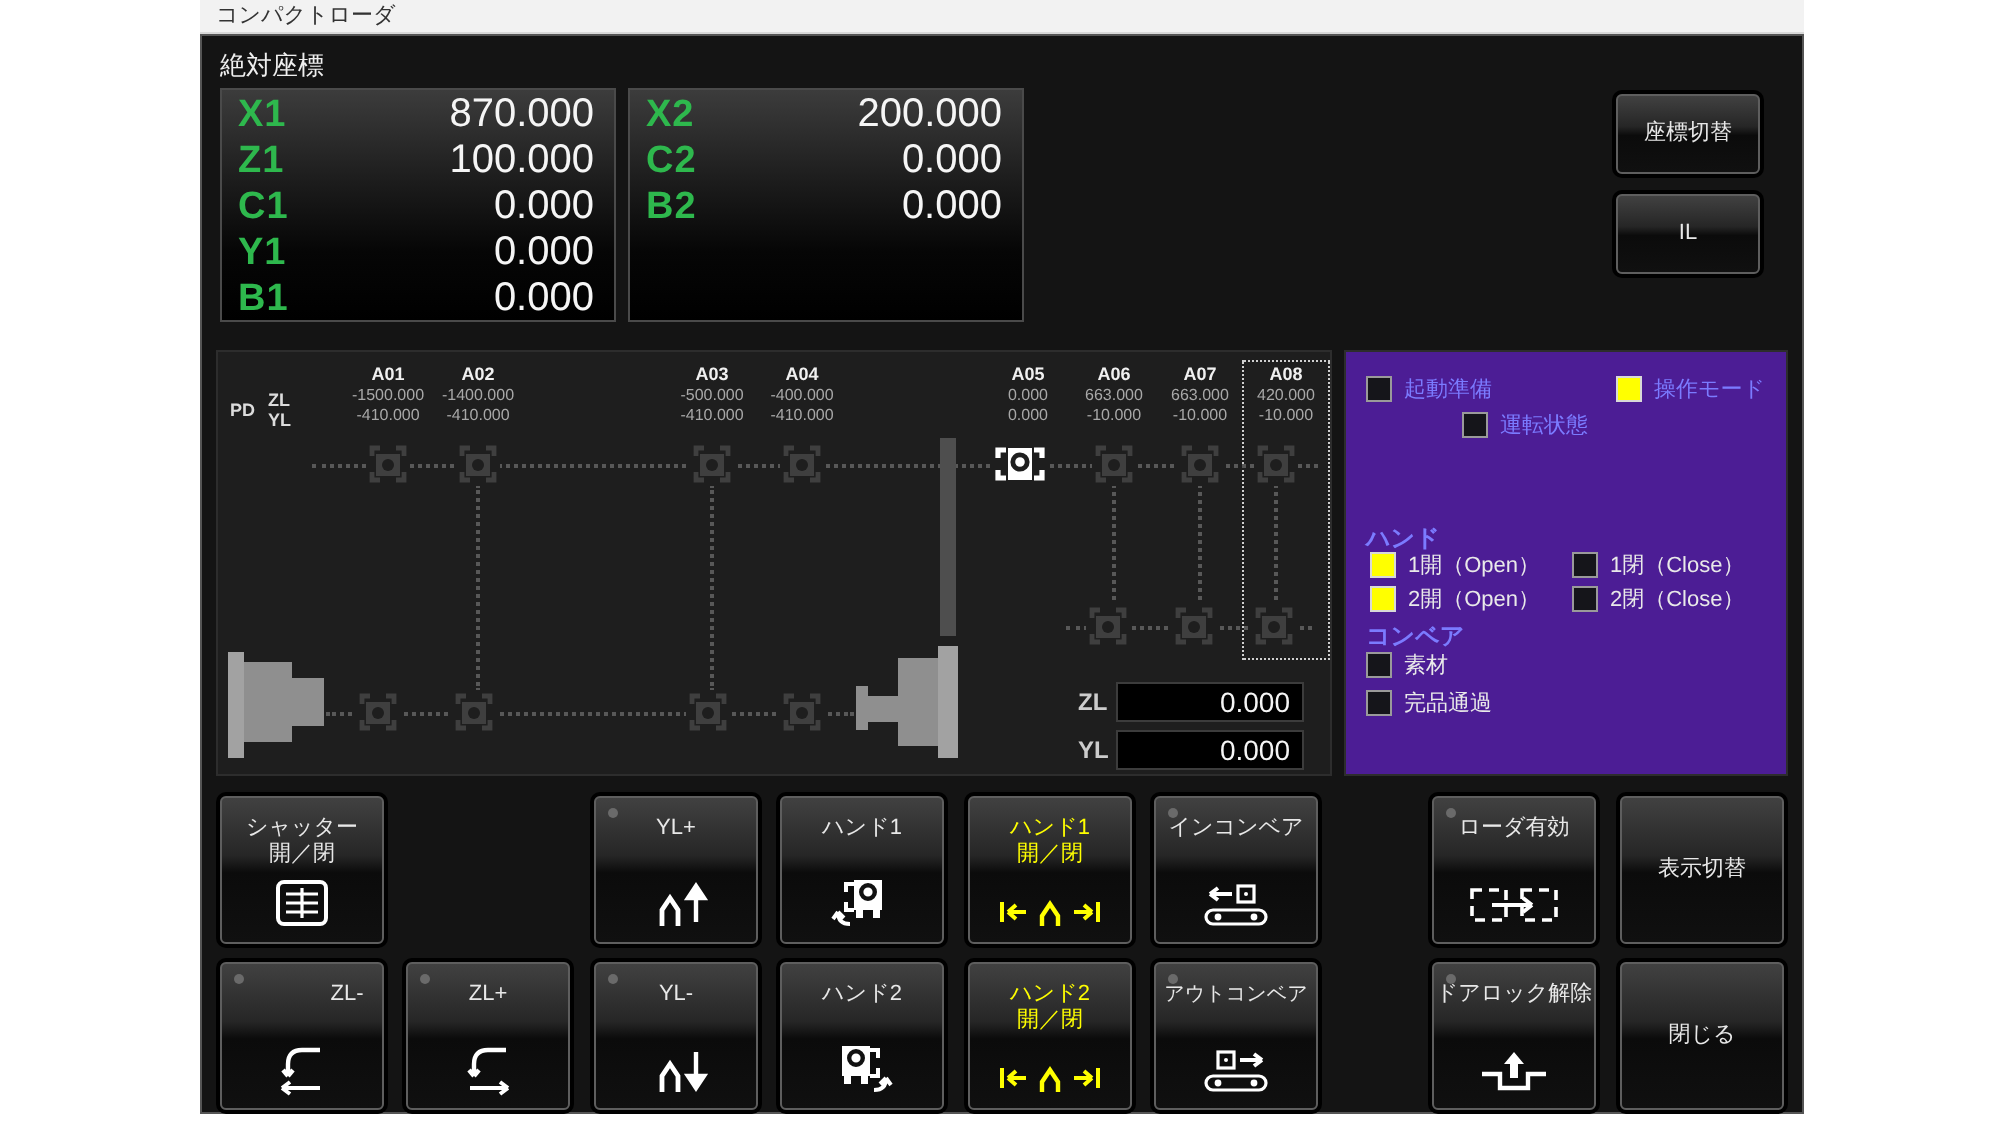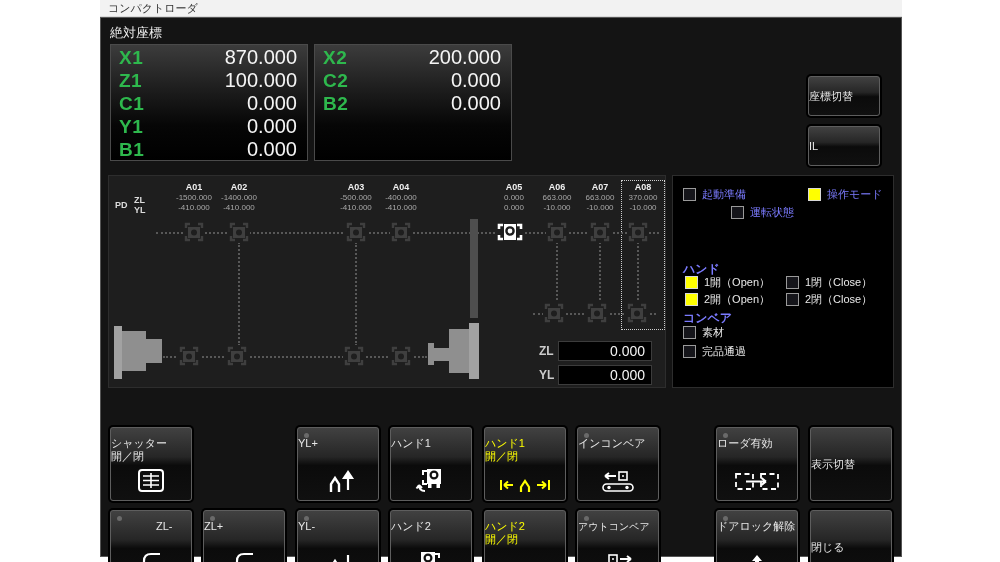--- a/index.html
+++ b/index.html
@@ -17,32 +17,32 @@
   .coordbox{position:absolute;top:44px;width:198px;height:117px;
     background:linear-gradient(180deg,#3c3c3c 0%,#1c1c1c 40%,#060606 70%,#000 100%);
     border:1px solid #4a4a4a;padding-top:1px;}
   .coordbox.left{left:10px;} .coordbox.right{left:214px;}
   .crow{height:23px;display:flex;align-items:center;padding:0 10px 0 8px;}
   .crow .axis{color:var(--green);font-size:19px;font-weight:bold;letter-spacing:.5px;}
   .crow .val{margin-left:auto;color:#f5f5f5;font-size:20px;}
 
   
   .btn{position:absolute;background:linear-gradient(180deg,#414141 0%,#262626 40%,#0b0b0b 52%,#101010 100%);
-    border:1px solid #5e5e5e;border-radius:3px;box-shadow:0 0 0 2px #000;color:#e8e8e8;cursor:pointer;margin-top:29px;}
+    border:1px solid #5e5e5e;border-radius:3px;box-shadow:0 0 0 2px #000;color:#e8e8e8;text-align:center;cursor:pointer;}
   .btn .lbl{display:block;font-size:11px;line-height:13px;padding-top:9px;white-space:nowrap;}
   .btn .lbl2{display:block;font-size:11px;line-height:12px;white-space:nowrap;}
   .btn .ico{position:absolute;left:0;right:0;bottom:6px;display:flex;justify-content:center;}
   .btn.center .lbl{padding-top:0;position:absolute;left:0;right:0;top:50%;transform:translateY(-50%);}
   .btn.yellow{color:var(--yellow);}
   .btn .led{position:absolute;left:6px;top:5px;width:5px;height:5px;border-radius:50%;background:#6a6a6a;}
   .btn.small .lbl{font-size:10px;}
 
   
   .diag{position:absolute;left:8px;top:175px;width:558px;height:213px;background:#1e1e1e;border:1px solid #2d2d2d;}
-  .stat{position:absolute;left:572px;top:175px;width:222px;height:213px;background:#000000;border:1px solid #2d2d2d;}
+  .stat{position:absolute;left:572px;top:175px;width:222px;height:213px;background:#4c1d95;border:1px solid #2d2d2d;}
 
   
   .pd{position:absolute;left:6px;top:24px;color:#dcdcdc;font-size:9px;font-weight:bold;}
   .rowlab{position:absolute;left:25px;color:#dcdcdc;font-size:9px;font-weight:bold;}
   .stcol{position:absolute;top:6px;width:60px;text-align:center;}
   .stcol .nm{color:#f0f0f0;font-size:9px;font-weight:bold;line-height:11px;}
   .stcol .v{color:#a8a8a8;font-size:8px;line-height:9.5px;}
   .a08box{position:absolute;left:512px;top:4px;width:44px;height:150px;border:1px dotted #cfcfcf;}
 
   .dots-h{position:absolute;height:0;border-top:2px dotted #585858;}
@@ -158,21 +158,21 @@
         <div class="v">663.000</div>
         <div class="v">-10.000</div>
       </div>
     <div class="stcol" style="left:461px;">
         <div class="nm">A07</div>
         <div class="v">663.000</div>
         <div class="v">-10.000</div>
       </div>
     <div class="stcol" style="left:504px;">
         <div class="nm">A08</div>
-        <div class="v">370.000</div>
+        <div class="v">420.000</div>
         <div class="v">-10.000</div>
       </div>
 
     <div class="dots-h" style="left:47px;top:56px;width:503px;"></div>
     <div class="dots-h" style="left:54px;top:180px;width:264px;"></div>
     <div class="dots-h" style="left:424px;top:137px;width:123px;"></div>
     <div class="dots-v" style="left:129px;top:66px;height:104px;"></div>
     <div class="dots-v" style="left:246px;top:66px;height:104px;"></div>
     <div class="dots-v" style="left:447px;top:66px;height:62px;"></div>
     <div class="dots-v" style="left:490px;top:66px;height:62px;"></div>

